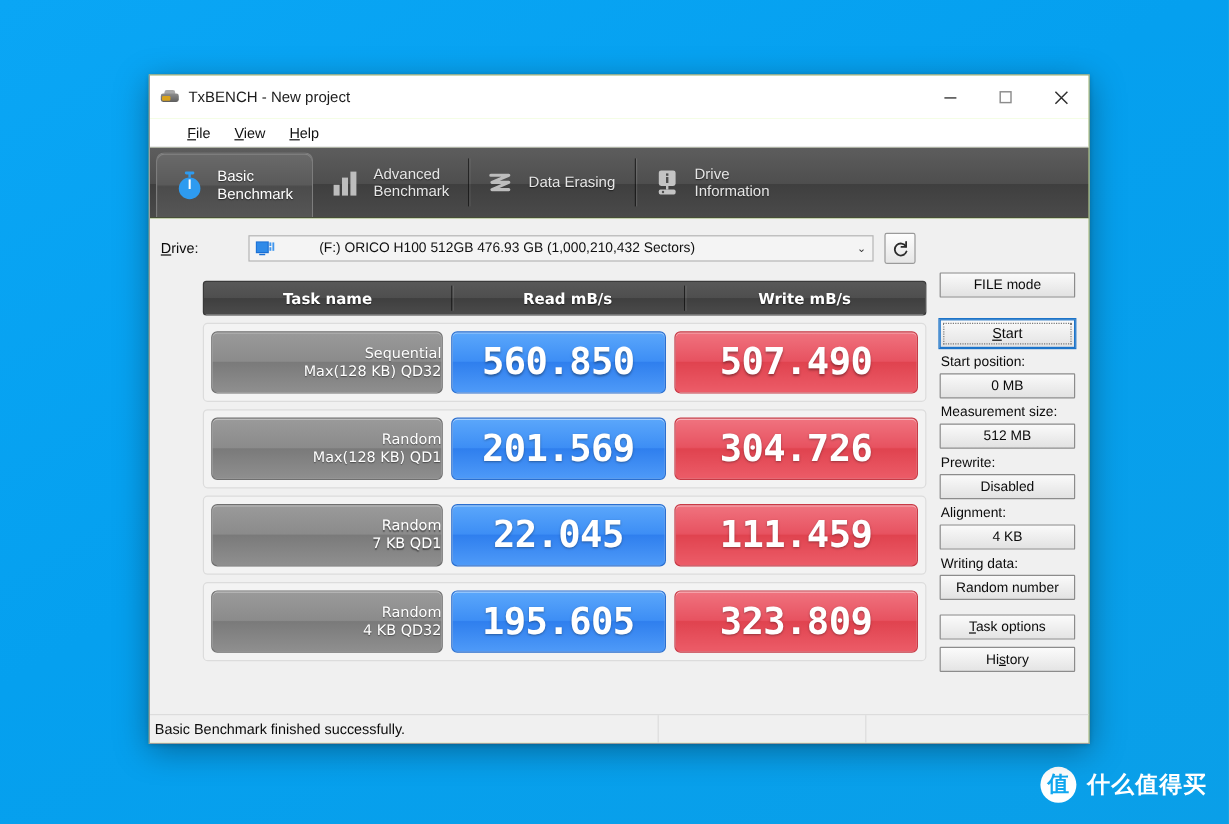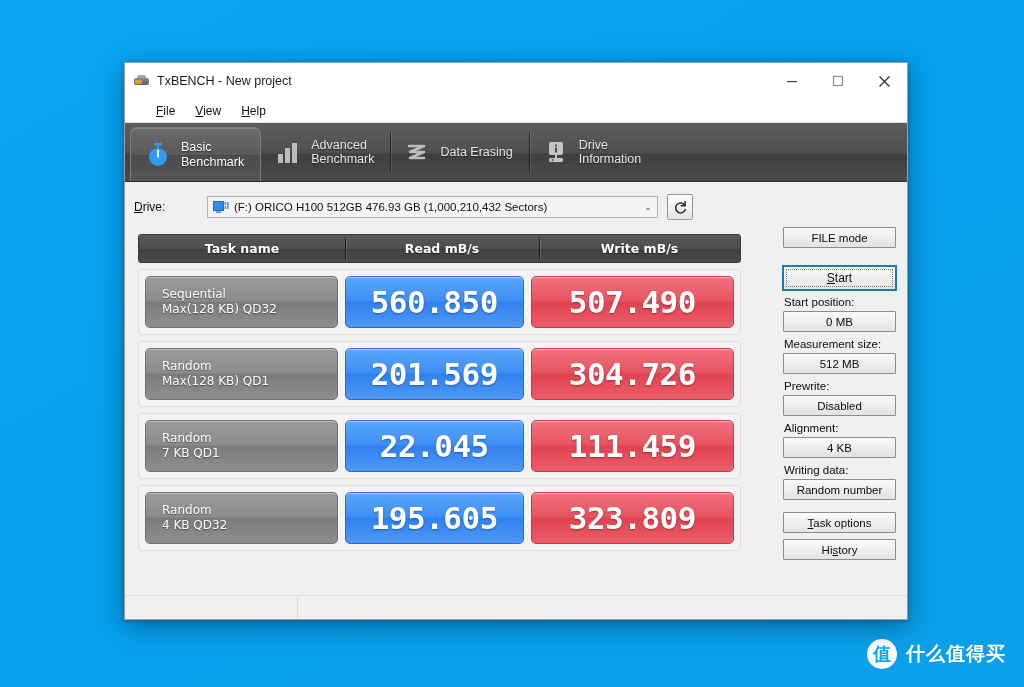--- a/index.html
+++ b/index.html
@@ -190,27 +190,28 @@
     align-items: center;
   }
   #drive-label {
     width: 82px;
     padding-left: 9px;
     font-size: 12px;
     color: #0b0b0b;
     box-sizing: border-box;
   }
   #drive-combo {
-    width: 451px;
+    width: 521px;
     height: 22px;
     background: #f4f4f4;
     border: 1px solid #b4b4b4;
     display: flex;
     align-items: center;
     box-sizing: border-box;
+    gap: 32px;
   }
   #drive-icon { width: 16px; height: 13px; margin: 0 5px 0 5px; flex:none; display:block; }
   #drive-text {
     font-size: 11.5px;
     color: #101010;
     flex: 1 1 auto;
     white-space: nowrap;
     overflow: hidden;
   }
   #drive-caret {
@@ -226,21 +227,21 @@
     background: linear-gradient(#fdfdfd, #e6e6e6);
     border: 1px solid #9a9a9a;
     border-radius: 2px;
     display: flex; align-items: center; justify-content: center;
     flex: none;
   }
 
   
   #results {
     position: absolute;
-    left: 13px;
+    left: 44px;
     top: 52px;
     width: 603px;
   }
   #thead {
     display: flex;
     height: 27px;
     background: linear-gradient(#585858 0%, #4e4e4e 50%, #3f3f3f 51%, #4b4b4b 100%);
     border: 1px solid #3a3a3a;
     border-radius: 3px;
     overflow: hidden;
@@ -280,20 +281,21 @@
     height: 52px;
     background: linear-gradient(#9a9a9a 0%, #8b8b8b 48%, #7a7a7a 50%, #8f8f8f 100%);
     border: 1px solid #6f6f6f;
     border-radius: 5px;
     box-sizing: border-box;
     display: flex;
     flex-direction: column;
     justify-content: center;
     padding-left: 16px;
     box-shadow: inset 0 1px 0 rgba(255,255,255,.35);
+    align-items: flex-end;
   }
   .task-l1, .task-l2 {
     color: #ffffff;
     font-size: 12px;
     line-height: 15px;
     font-family: "DejaVu Sans", sans-serif;
     text-shadow: 0 1px 1px rgba(0,0,0,.45);
   }
   .cell-val {
     height: 52px;
@@ -602,17 +604,18 @@
         </div>
       <div class="gap-sm"></div>
       <div class="side-btn">
           <span><span>Hi</span><u>s</u><span>tory</span></span>
         </div>
     </div>
 
   </div>
 
   <div id="statusbar">
+    <div id="status-main">Basic Benchmark finished successfully.</div>
     <div id="status-s2"></div>
     <div id="status-s3"></div>
   </div>
 
 </div>
 
 </body></html>

